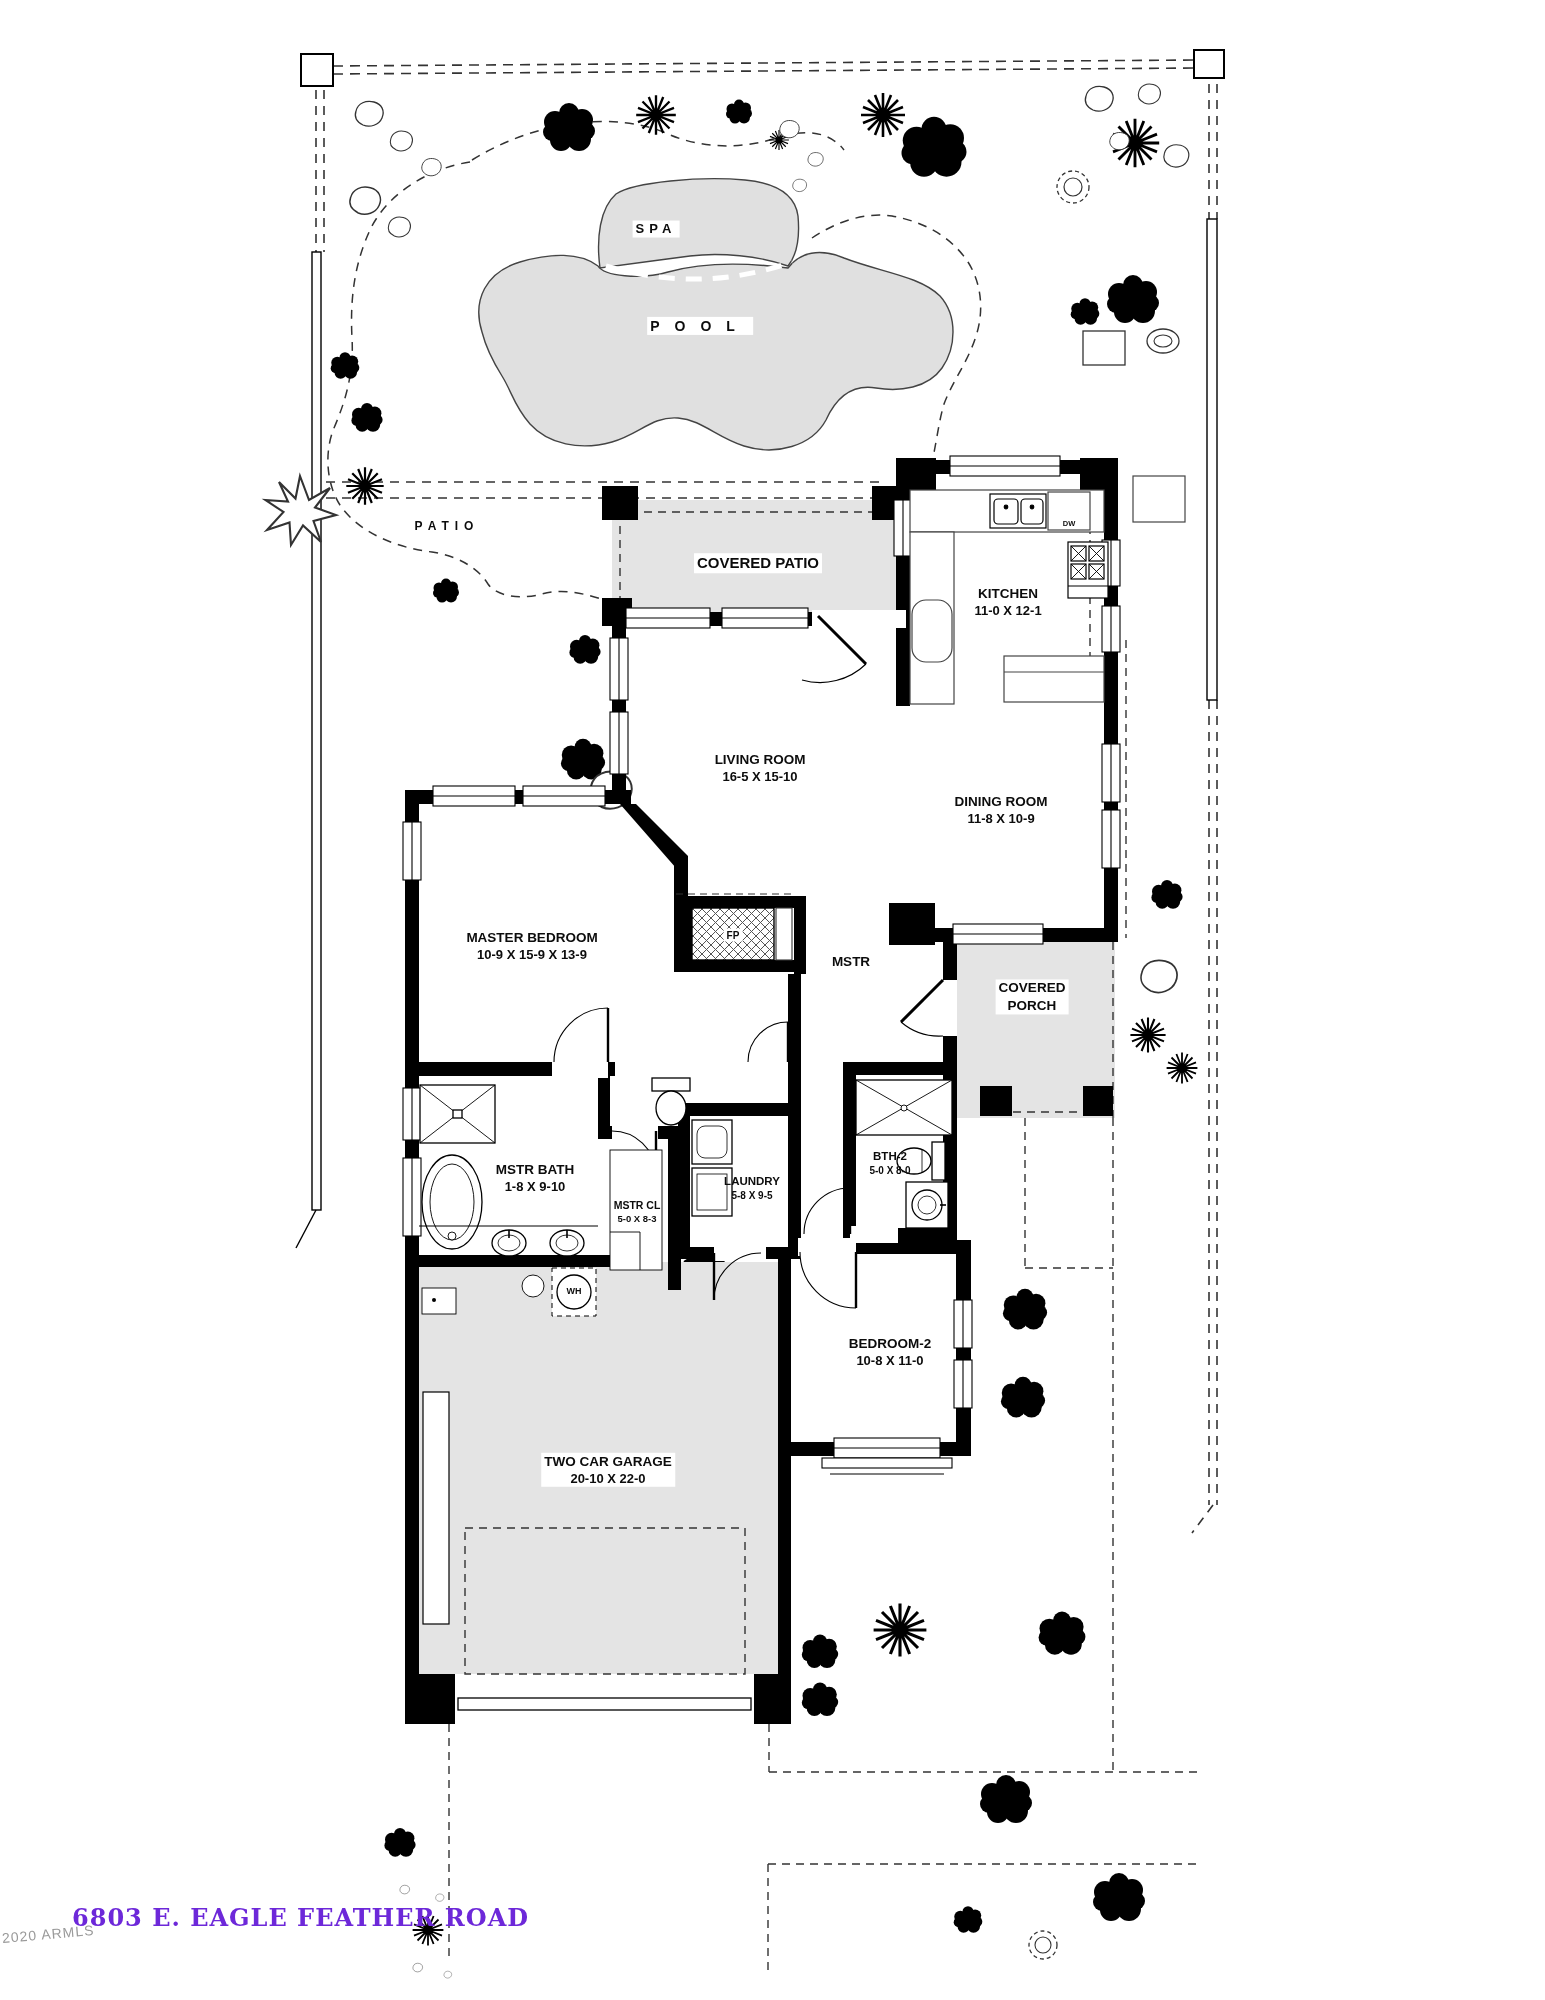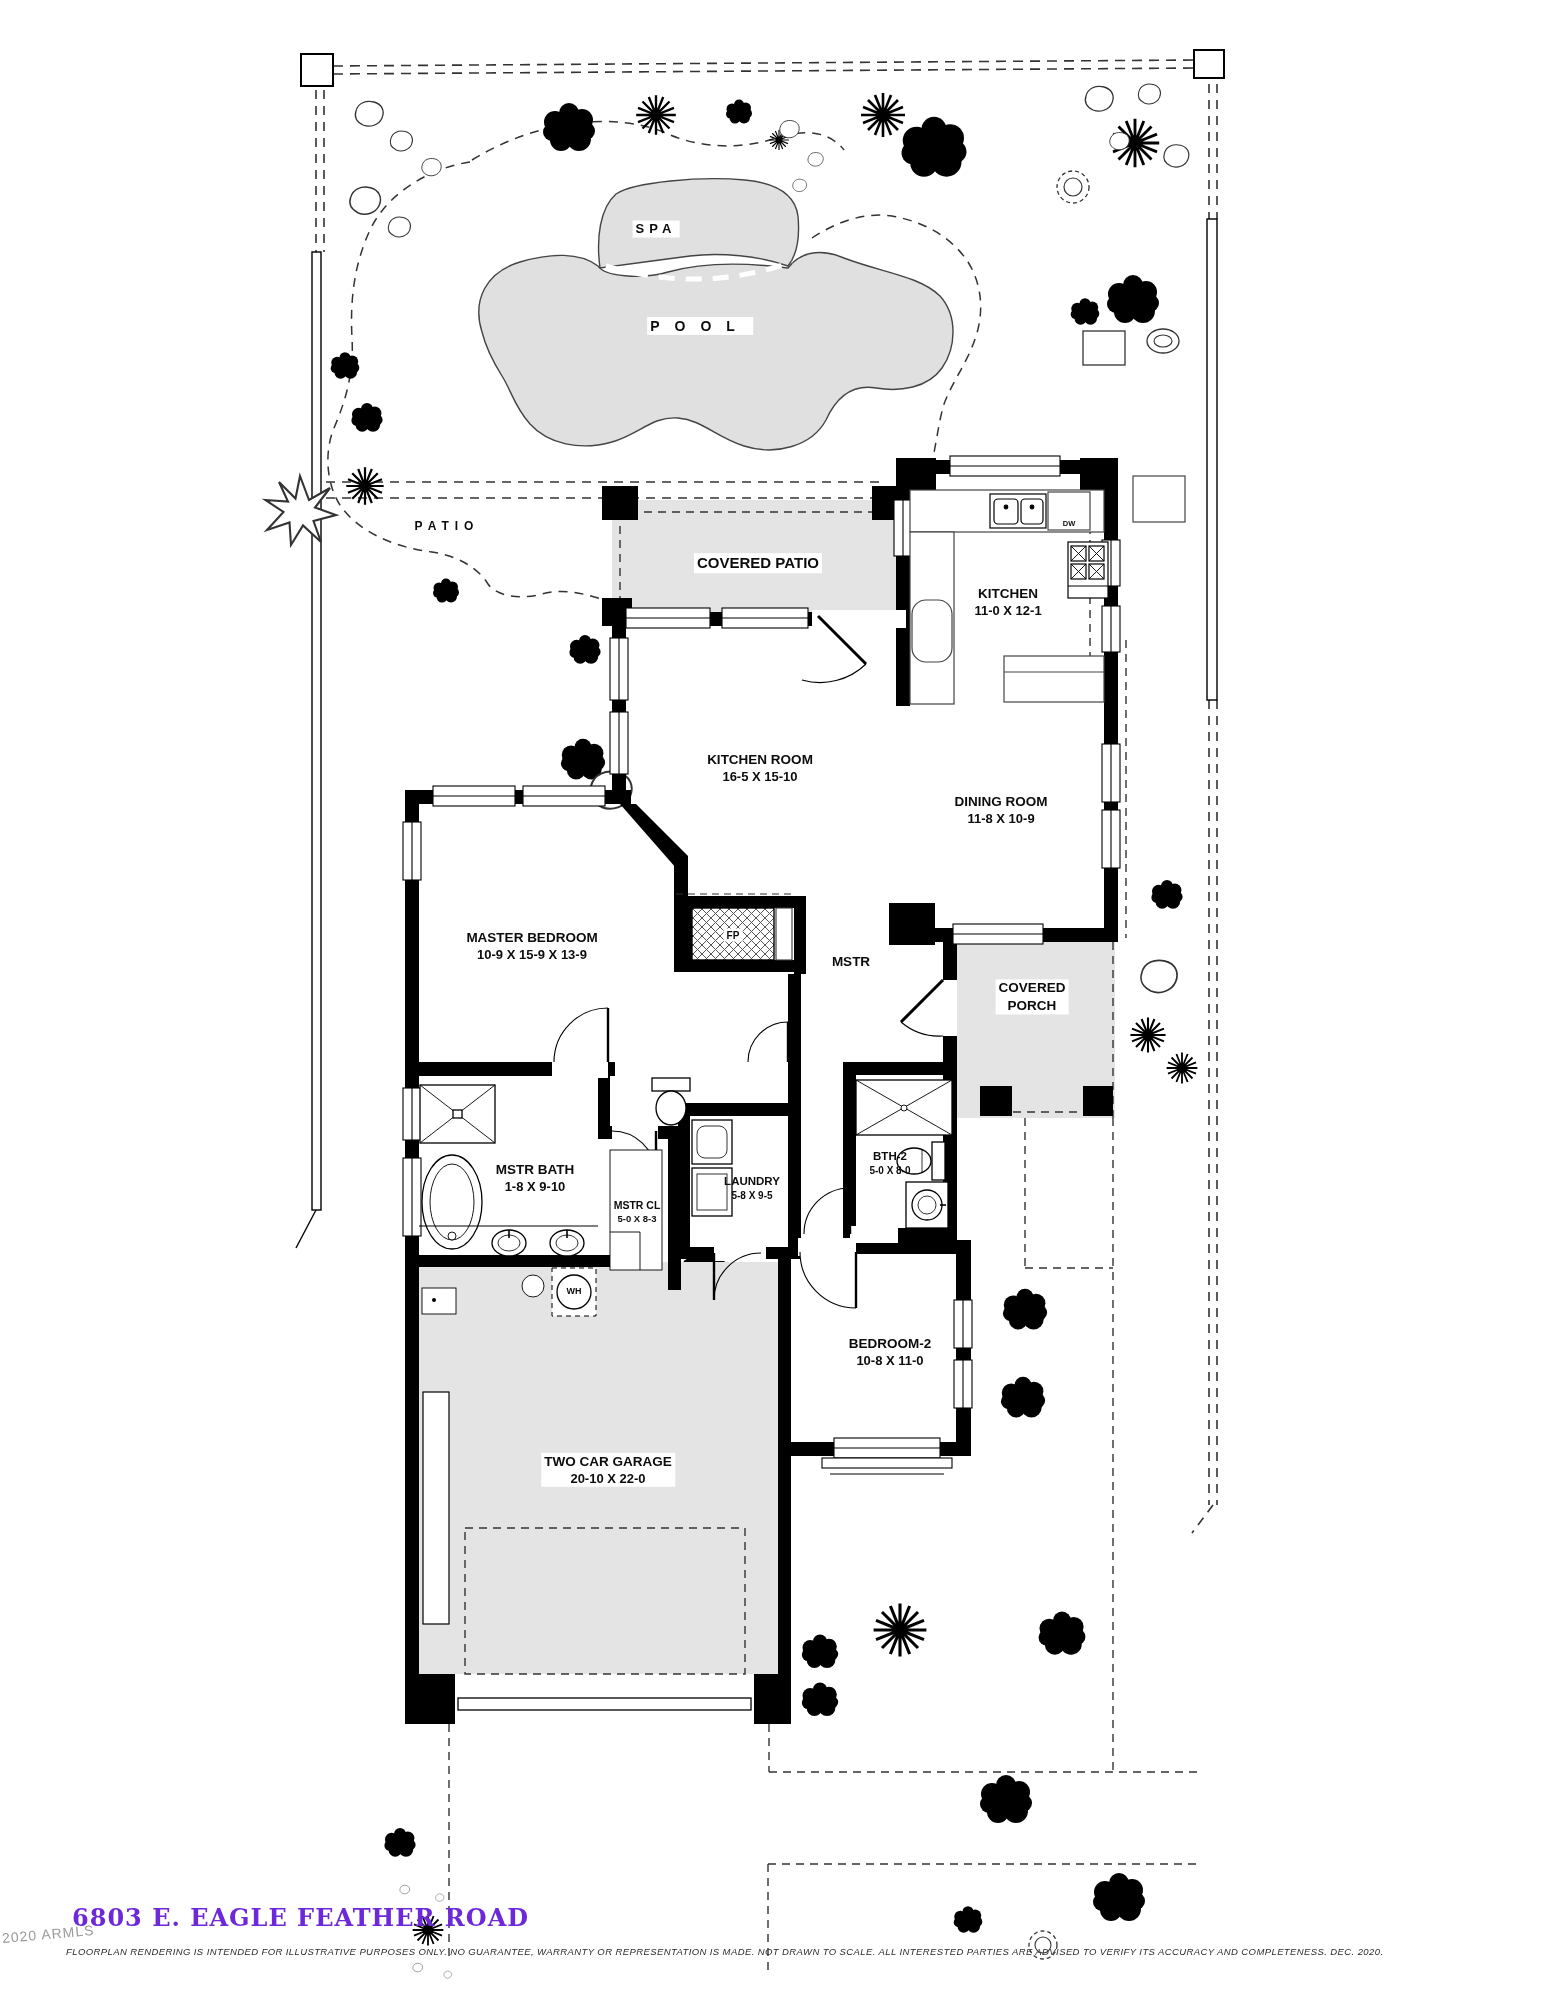--- a/index.html
+++ b/index.html
@@ -452,21 +452,21 @@
 <div class="lbl ls-spa" style="left:656px;top:229px;">SPA</div>
 <div class="lbl ls-pool" style="left:700px;top:326px;">POOL</div>
 <div class="lbl ls-patio" style="left:447px;top:527px;">PATIO</div>
 <div class="lbl sz-xl" style="left:758px;top:563px;">COVERED PATIO</div>
 
 <div class="lbl sz-l" style="left:1008px;top:602px;">
   <div>KITCHEN</div>
   <div class="dims">11-0 X 12-1</div>
 </div>
 <div class="lbl sz-l" style="left:760px;top:768px;">
-  <div>KITCHEN ROOM</div>
+  <div>LIVING ROOM</div>
   <div class="dims">16-5  X  15-10</div>
 </div>
 <div class="lbl sz-l" style="left:1001px;top:810px;">
   <div>DINING ROOM</div>
   <div class="dims">11-8  X  10-9</div>
 </div>
 <div class="lbl sz-l" style="left:532px;top:946px;">
   <div>MASTER BEDROOM</div>
   <div class="dims">10-9 X 15-9 X 13-9</div>
 </div>
@@ -498,15 +498,14 @@
 <div class="lbl sz-l" style="left:608px;top:1470px;">
   <div>TWO CAR GARAGE</div>
   <div class="dims">20-10  X  22-0</div>
 </div>
 <div class="lbl chip-fp" style="left:733px;top:935px;">FP</div>
 <div class="lbl chip" style="left:574px;top:1292px;">WH</div>
 <div class="lbl chip" style="left:1069px;top:524px;font-size:7.5px;">DW</div>
 
 <div class="watermark">2020 ARMLS</div>
 <div class="address">6803 E. EAGLE FEATHER ROAD</div>
-<div class="disclaimer">FLOORPLAN RENDERING IS INTENDED FOR ILLUSTRATIVE PURPOSES ONLY.  NO GUARANTEE, WARRANTY OR REPRESENTATION IS MADE.  NOT DRAWN TO SCALE.  ALL INTERESTED PARTIES ARE ADVISED TO VERIFY ITS ACCURACY AND COMPLETENESS.  DEC. 2020.</div>
 
 </div>
 
 </body></html>

